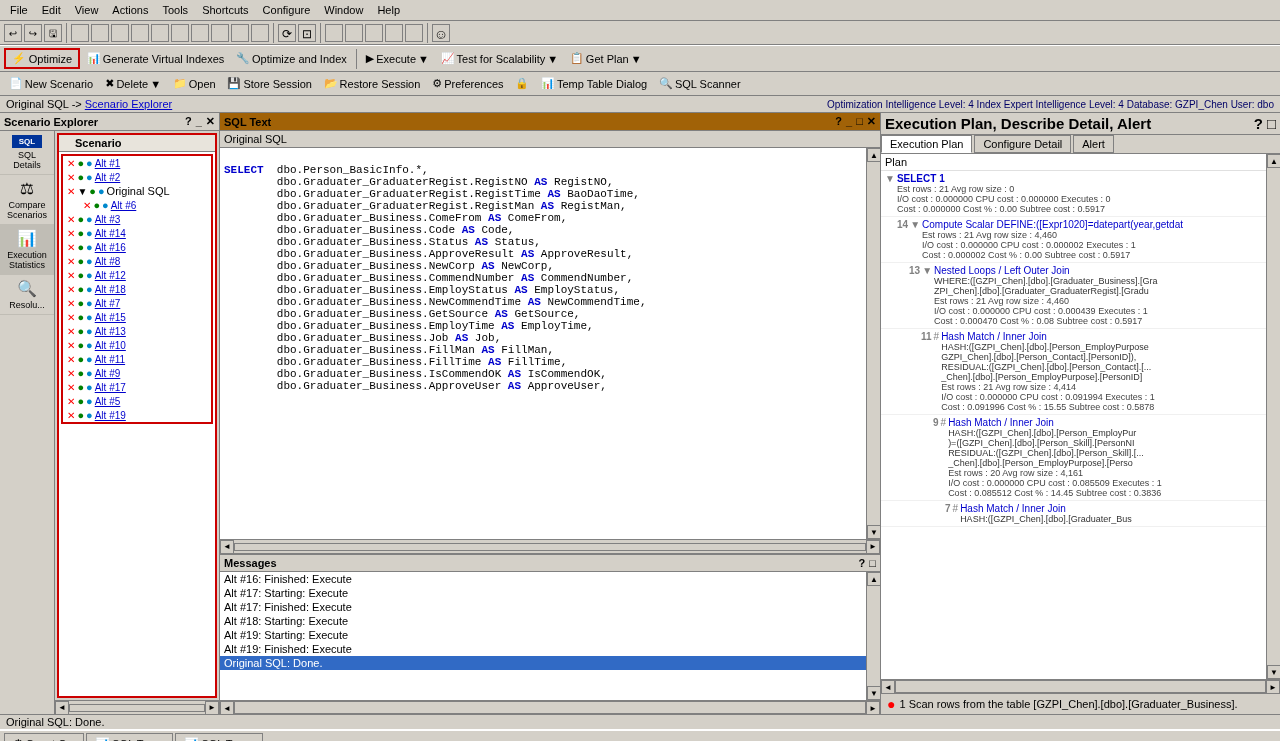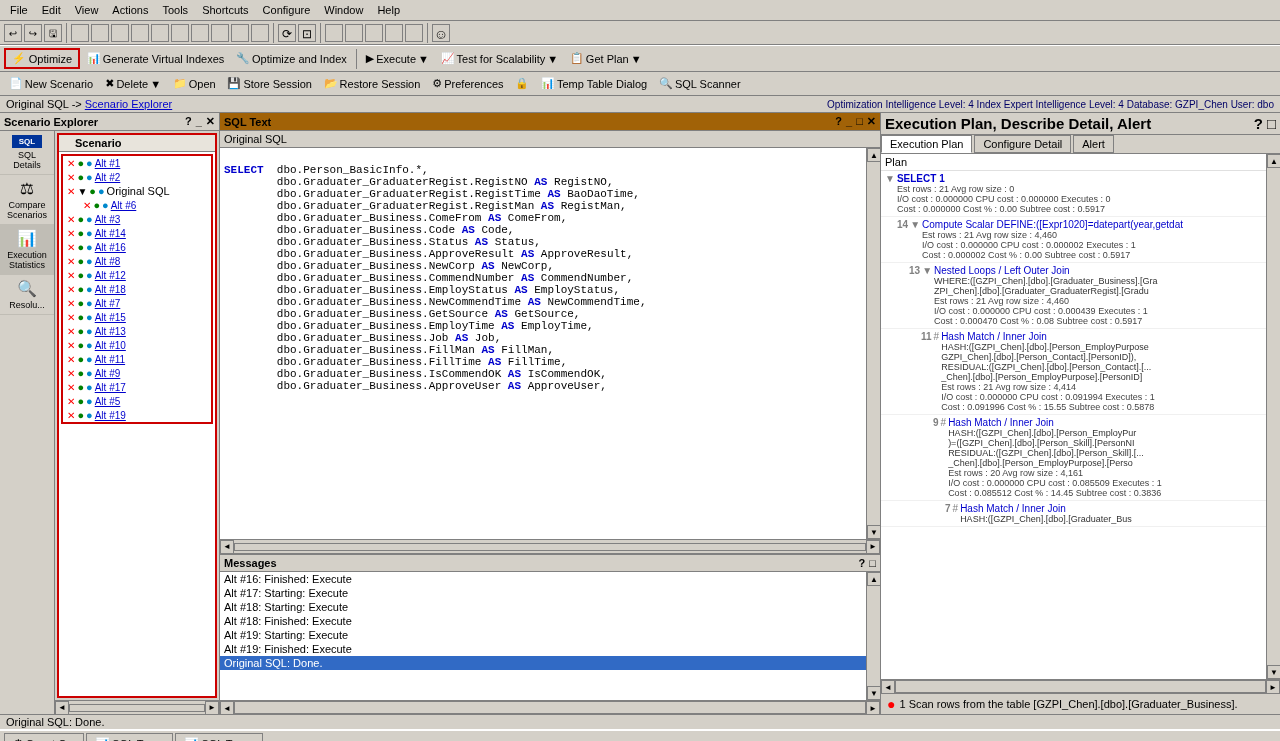--- a/index.html
+++ b/index.html
@@ -423,22 +423,22 @@
         <span>Messages</span>
         <div style="display:flex;gap:2px;">
           <span style="cursor:pointer;">?</span>
           <span style="cursor:pointer; margin-left:2px;">□</span>
         </div>
       </div>
       <div style="display:flex;flex:1;overflow:hidden;">
         <div class="messages-content">
           <div class="msg-line">Alt #16: Finished: Execute</div>
           <div class="msg-line">Alt #17: Starting: Execute</div>
+          <div class="msg-line">Alt #17: Finished: Execute</div>
           <div class="msg-line">Alt #18: Starting: Execute</div>
-          <div class="msg-line">Alt #18: Finished: Execute</div>
           <div class="msg-line">Alt #19: Starting: Execute</div>
           <div class="msg-line">Alt #19: Finished: Execute</div>
           <div class="msg-line highlighted">Original SQL: Done.</div>
         </div>
         <div style="width:14px; background:#d4d0c8; border-left:1px solid #808080; display:flex;flex-direction:column;">
           <button style="width:14px;height:14px;border:1px solid #808080;background:#d4d0c8;cursor:pointer;font-size:8px;padding:0;">▲</button>
           <div style="flex:1;"></div>
           <button style="width:14px;height:14px;border:1px solid #808080;background:#d4d0c8;cursor:pointer;font-size:8px;padding:0;">▼</button>
         </div>
       </div>

